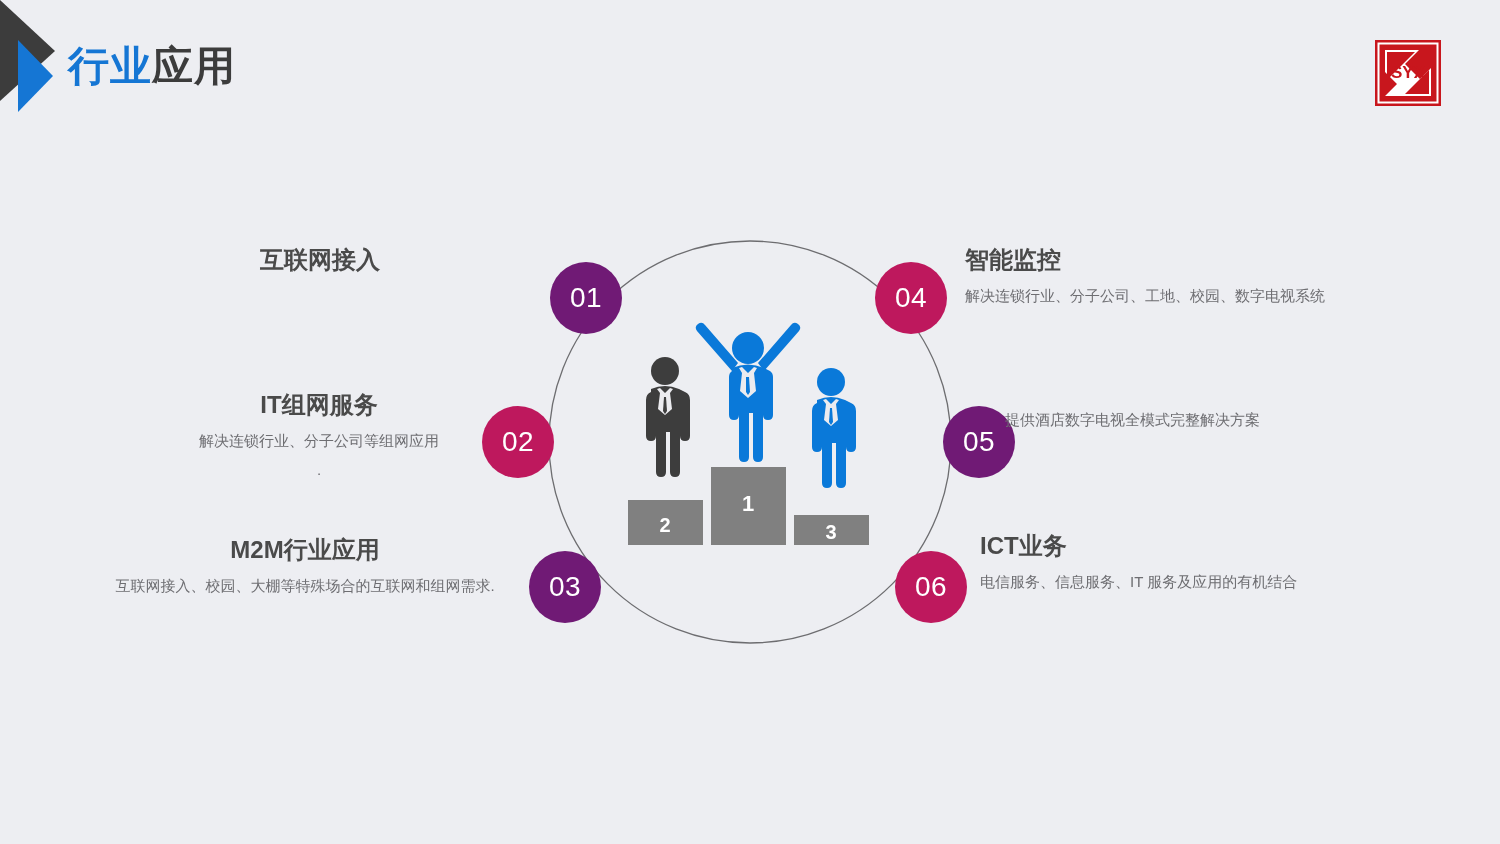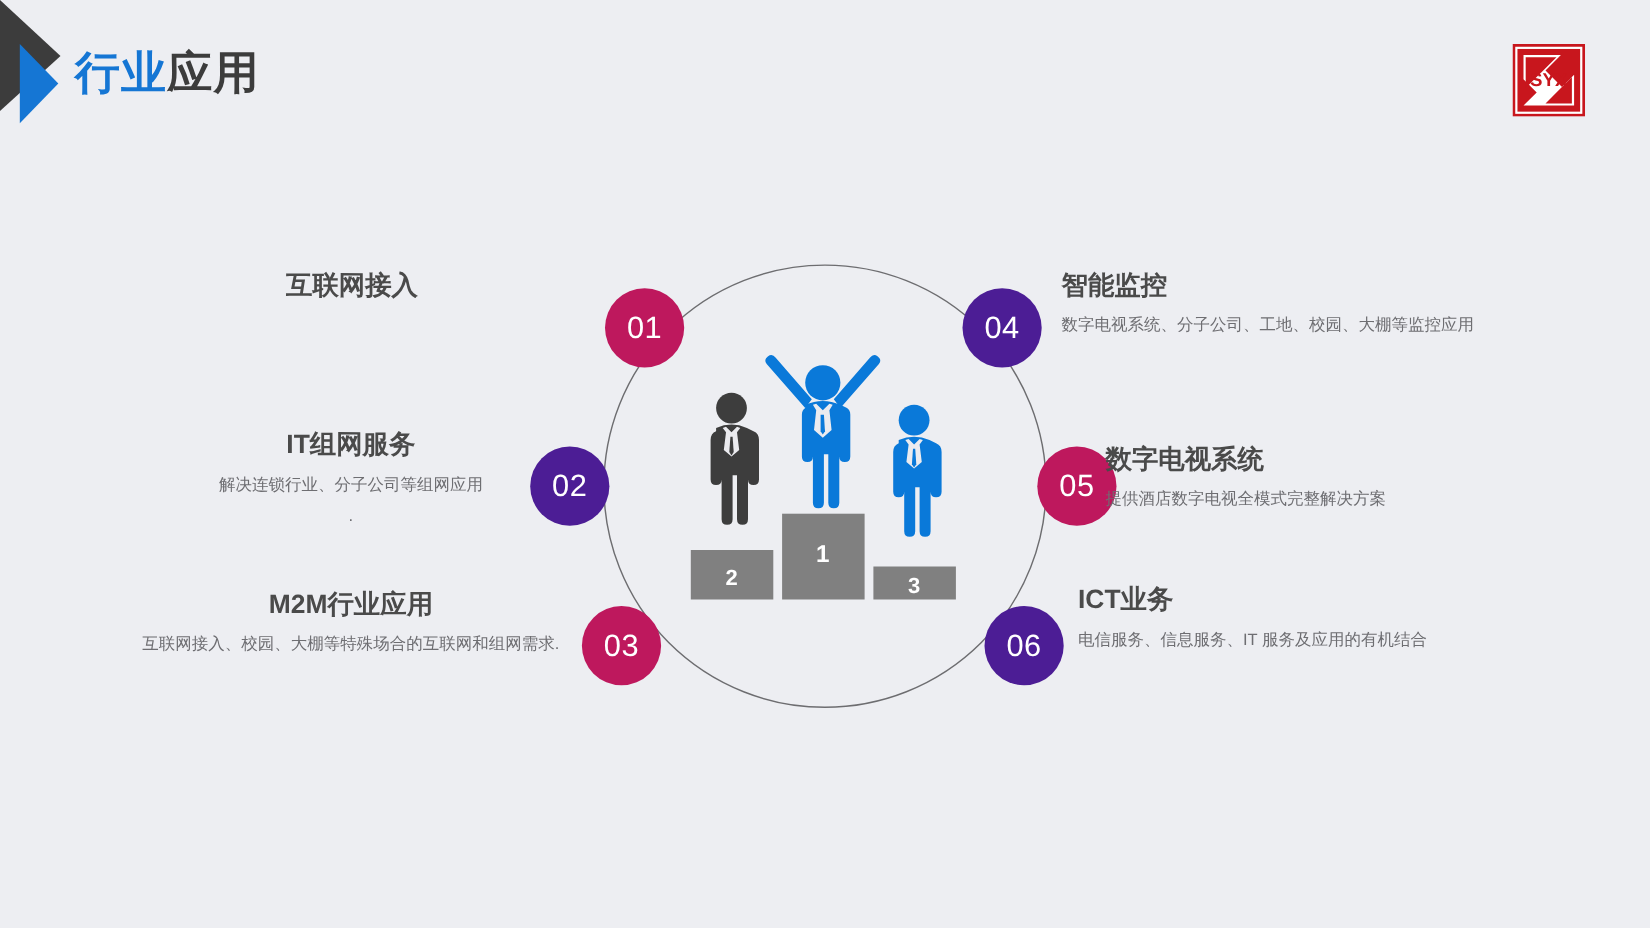--- a/index.html
+++ b/index.html
@@ -76,22 +76,22 @@
     height: 72px;
     border-radius: 50%;
     color: #ffffff;
     font-size: 28px;
     font-weight: 400;
     display: flex;
     align-items: center;
     justify-content: center;
     letter-spacing: 0.5px;
   }
-  .badge.blue { background: #be185d; }
-  .badge.dark { background: #4c1d95; }
+  .badge.blue { background: #701a75; }
+  .badge.dark { background: #be185d; }
 
   .b01 { left: 70px;  top: 47px; }
   .b02 { left: 2px;   top: 191px; }
   .b03 { left: 49px;  top: 336px; }
   .b04 { left: 395px; top: 47px; }
   .b05 { left: 463px; top: 191px; }
   .b06 { left: 415px; top: 336px; }
 
   
   .item {
@@ -111,21 +111,21 @@
     color: #6e6e72;
     line-height: 29px;
     margin: 0;
   }
 
   .item-left  { text-align: center; }
   .item-right { text-align: left; }
 
   .i1 { left: 125px;  top: 247px; width: 390px; }
   .i2 { left: 124px;  top: 392px; width: 390px; }
-  .i3 { left: 119px;  top: 537px; width: 400px; }
+  .i3 { left: 105px;  top: 537px; width: 400px; }
   .i4 { left: 965px;  top: 247px; width: 390px; }
   .i5 { left: 1005px; top: 405px; width: 390px; }
   .i6 { left: 980px;  top: 533px; width: 400px; }
 </style>
 </head>
 <body>
 
 <div class="slide">
 
   <div class="header">
@@ -226,25 +226,24 @@
 .</p>
   </div>
 
   <div class="item item-left i3">
     <p class="item-title">M2M行业应用</p>
     <p class="item-desc">互联网接入、校园、大棚等特殊场合的互联网和组网需求.</p>
   </div>
 
   <div class="item item-right i4">
     <p class="item-title">智能监控</p>
-    <p class="item-desc">数字电视系统、分子公司、工地、校园、大棚等监控应用</p>
+    <p class="item-desc">解决连锁行业、分子公司、工地、校园、数字电视系统</p>
   </div>
 
   <div class="item item-right i5">
-    <p class="item-title">数字电视系统</p>
     <p class="item-desc">提供酒店数字电视全模式完整解决方案</p>
   </div>
 
   <div class="item item-right i6">
     <p class="item-title">ICT业务</p>
     <p class="item-desc">电信服务、信息服务、IT 服务及应用的有机结合</p>
   </div>
 
 </div>
 

